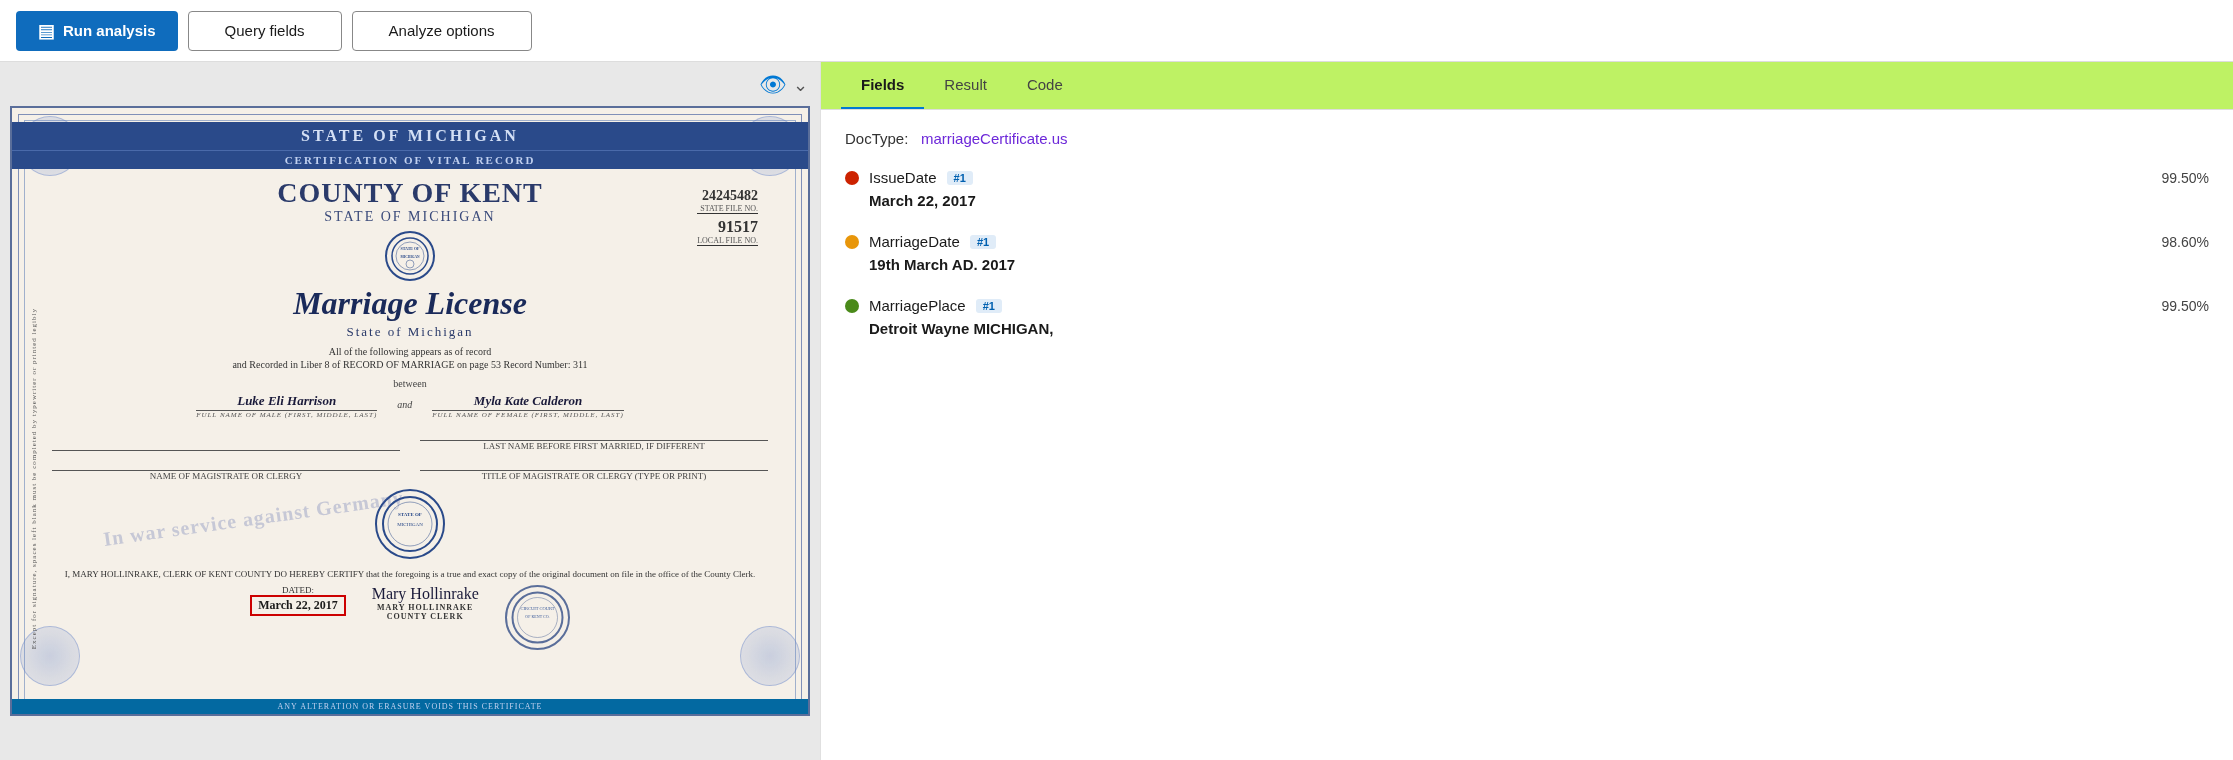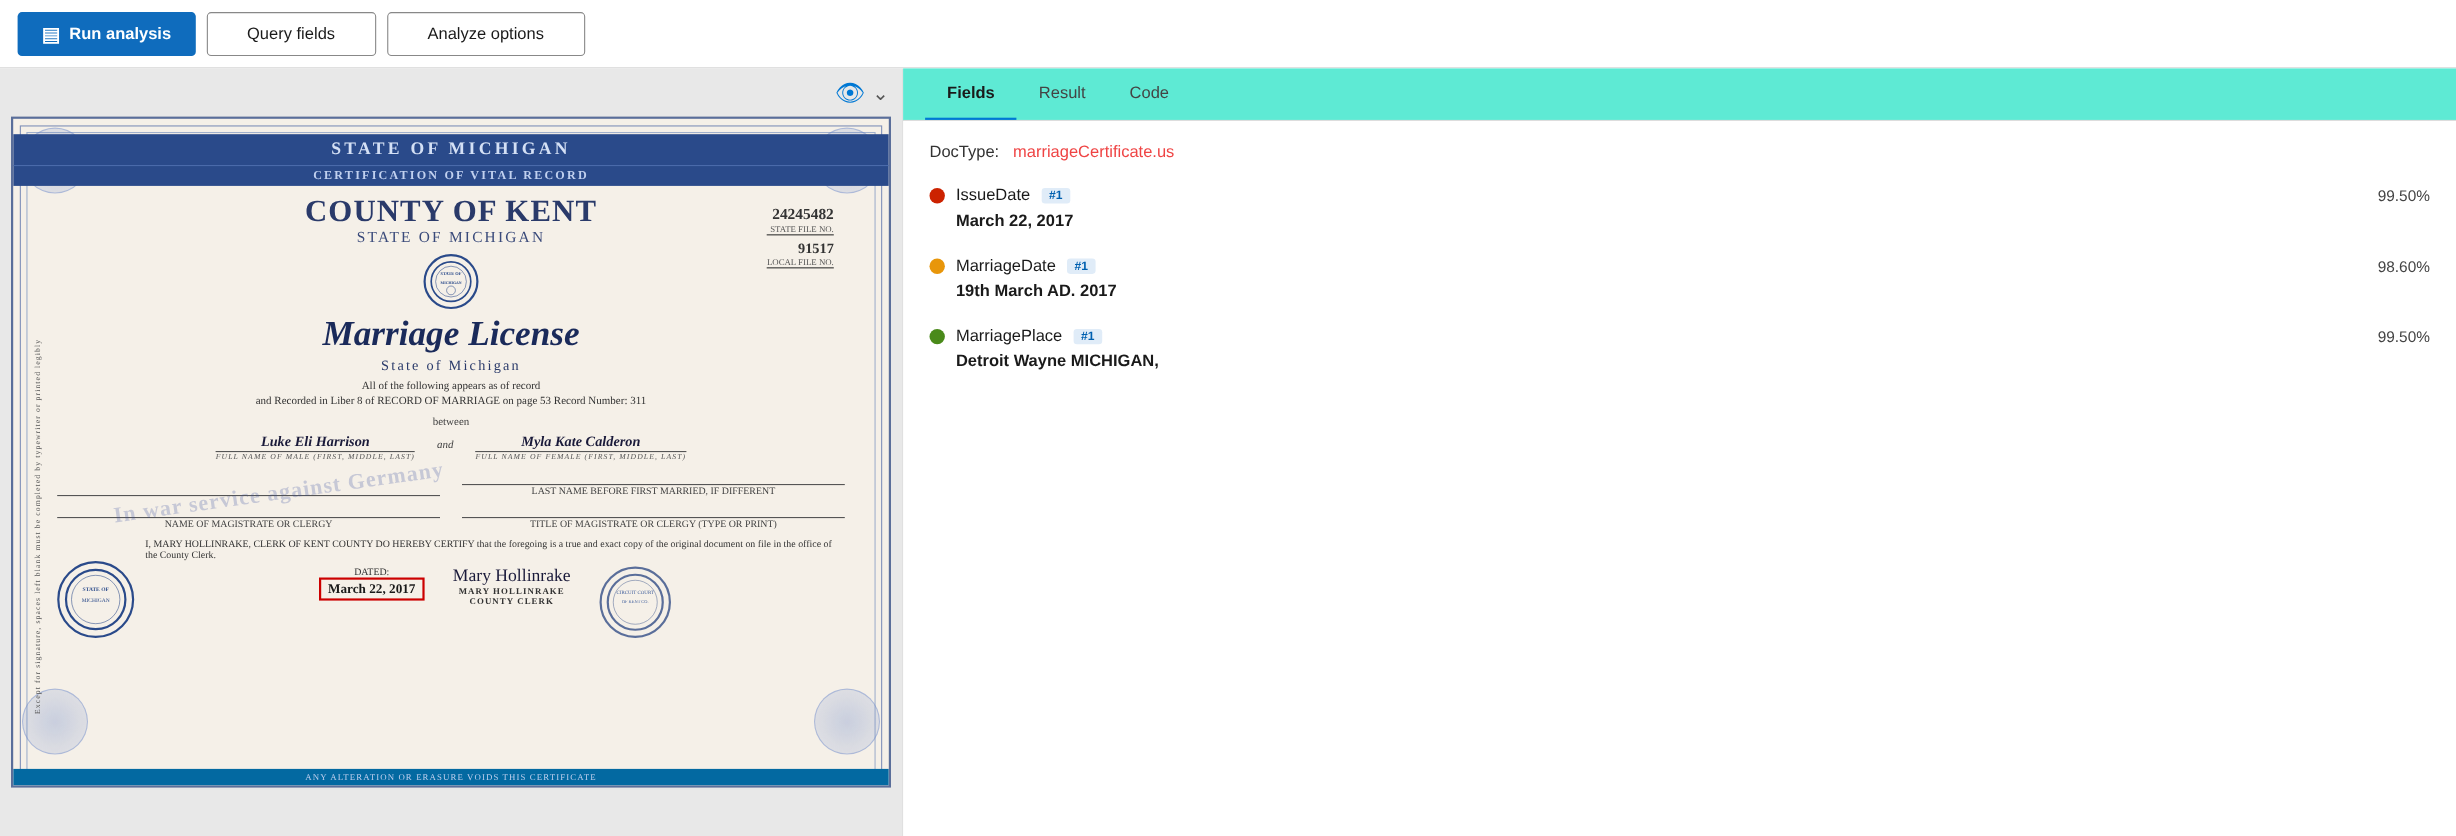--- a/index.html
+++ b/index.html
@@ -231,22 +231,23 @@
       text-transform: uppercase;
     }
     .cert-and-text {
       font-size: 10px;
       color: #444;
       margin-top: 6px;
     }
     .cert-bottom-section {
       display: flex;
       margin-top: 8px;
-      align-items: flex-end;
+      align-items: center;
       gap: 10px;
+      flex-direction: column;
     }
     .cert-left-seal {
       width: 70px;
       height: 70px;
       border-radius: 50%;
       border: 2px solid #2a4a8a;
       flex-shrink: 0;
       display: flex;
       align-items: center;
       justify-content: center;
@@ -347,21 +348,21 @@
     .right-panel {
       flex: 1;
       background: #ffffff;
       display: flex;
       flex-direction: column;
       border-left: 1px solid #e0e0e0;
     }
     .panel-tabs {
       display: flex;
       border-bottom: 1px solid #ddd;
-      background: #5eead4;
+      background: #bef264;
       padding: 0 20px;
       flex-shrink: 0;
     }
     .panel-tab {
       padding: 14px 20px;
       font-size: 15px;
       cursor: pointer;
       color: #444;
       border-bottom: 2px solid transparent;
     }
@@ -374,21 +375,21 @@
       flex: 1;
       overflow-y: auto;
       padding: 20px 24px;
     }
     .doctype-row {
       font-size: 15px;
       color: #333;
       margin-bottom: 22px;
     }
     .doctype-value {
-      color: #ef4444;
+      color: #6d28d9;
       font-weight: 500;
     }
     .field-item {
       margin-bottom: 24px;
     }
     .field-header {
       display: flex;
       align-items: center;
       justify-content: space-between;
       margin-bottom: 6px;
@@ -466,21 +467,21 @@
       <div class="cert-content">
         <div class="cert-header-blue">STATE OF MICHIGAN</div>
         <div class="cert-subheader-blue">CERTIFICATION OF VITAL RECORD</div>
 
         <div class="cert-county">COUNTY OF KENT</div>
         <div class="cert-state">STATE OF MICHIGAN</div>
 
         <div class="cert-file-numbers">
           <div style="font-size:14px;font-weight:bold;">24245482</div>
           <div class="cert-file-label">STATE FILE NO.</div>
-          <div style="font-size:13px;font-weight:bold;margin-top:4px;">91517</div>
+          <div style="font-size:16px;font-weight:bold;margin-top:4px;">91517</div>
           <div class="cert-file-label">LOCAL FILE NO.</div>
         </div>
 
         <div class="cert-seal-row">
           <div class="cert-seal">
             <svg width="40" height="40" viewBox="0 0 40 40">
               <circle cx="20" cy="20" r="18" fill="none" stroke="#2a4a8a" stroke-width="1.5"></circle>
               <circle cx="20" cy="20" r="14" fill="none" stroke="#2a4a8a" stroke-width="0.5"></circle>
               <text x="20" y="14" text-anchor="middle" font-size="4" fill="#2a4a8a" font-weight="bold">STATE OF</text>
               <text x="20" y="22" text-anchor="middle" font-size="3.5" fill="#2a4a8a">MICHIGAN</text>

